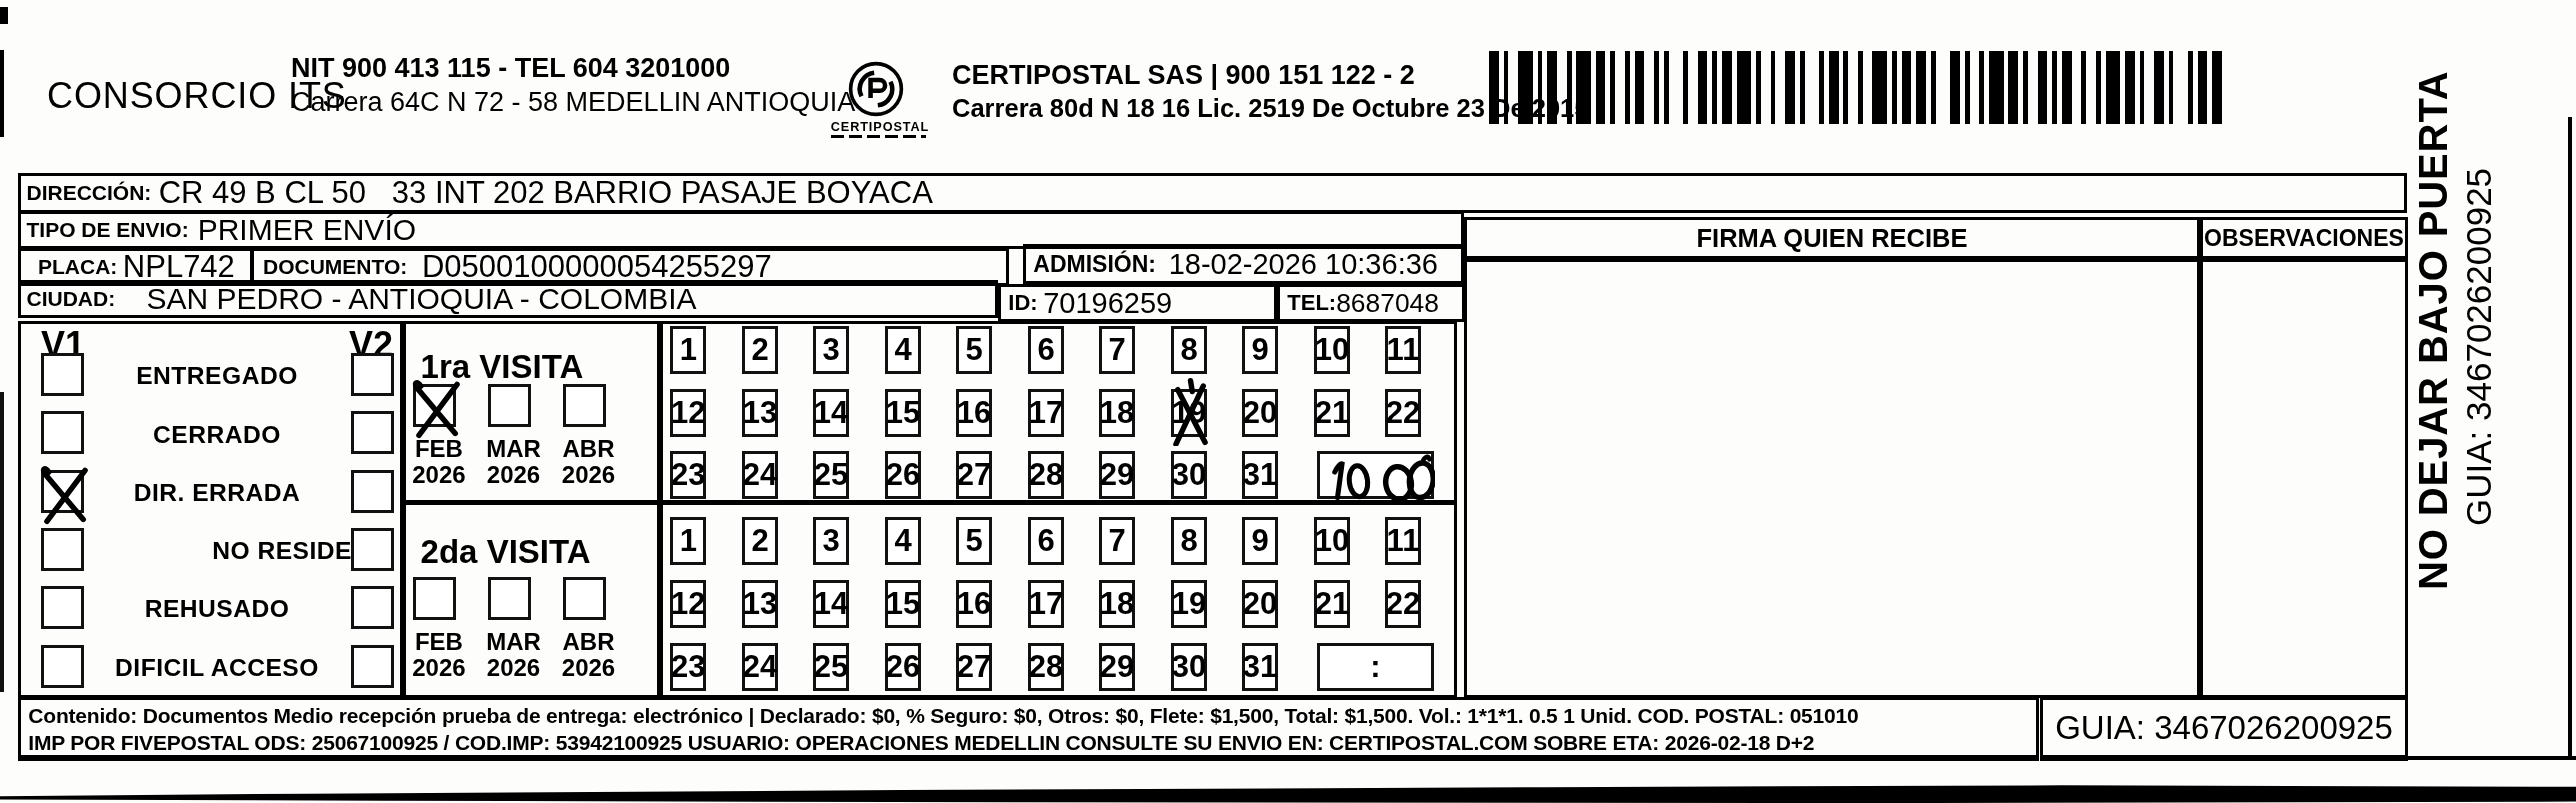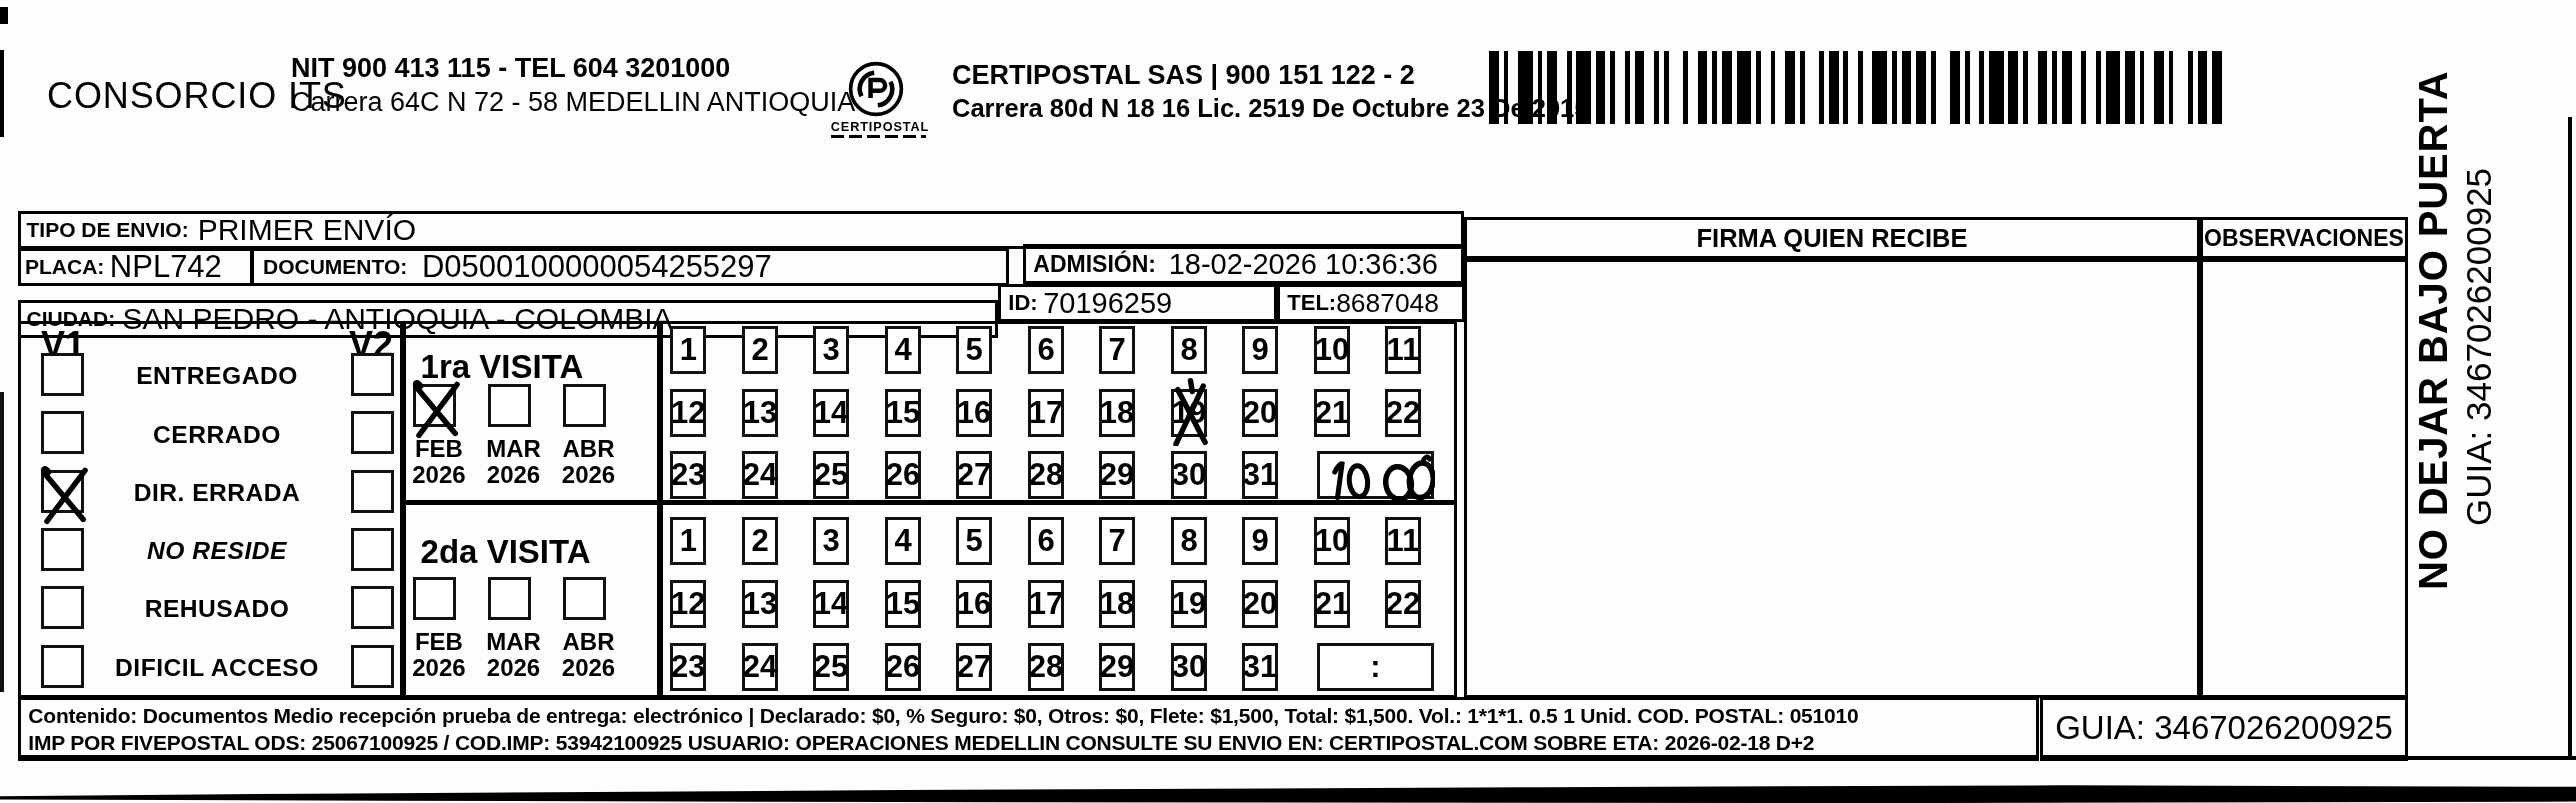--- a/index.html
+++ b/index.html
@@ -146,40 +146,44 @@
       <div style="width: 14.6px; background: transparent;"></div>
       <div style="width: 4.9px; background: rgb(0, 0, 0);"></div>
       <div style="width: 4.9px; background: transparent;"></div>
       <div style="width: 9.7px; background: rgb(0, 0, 0);"></div>
       <div style="width: 4.9px; background: transparent;"></div>
       <div style="width: 9.7px; background: rgb(0, 0, 0);"></div>
       <div style="width: 4.9px; background: transparent;"></div>
     </div>
 
 
+  <div class="bx row-field" style="left:18px;top:173px;width:2389px;height:40px;">
+    <span class="lbl" style="font-size:21px;padding-left:5.5px;">DIRECCIÓN:</span>
+    <span style="font-size:31px;padding-left:7.3px;">CR 49 B CL 50   33 INT 202 BARRIO PASAJE BOYACA</span>
+  </div>
 
   <div class="bx row-field" style="left:18px;top:211px;width:1446px;height:38px;">
     <span class="lbl" style="font-size:21px;padding-left:5.5px;">TIPO DE ENVIO:</span>
     <span style="font-size:30px;padding-left:9px;">PRIMER ENVÍO</span>
   </div>
 
   <div class="bx row-field" style="left:18px;top:248px;width:235px;height:38px;">
-    <span class="lbl" style="font-size:21px;padding-left:4px;">PLACA:</span>
+    <span class="lbl" style="font-size:21px;padding-left:17px;">PLACA:</span>
     <span style="font-size:31px;padding-left:5.5px;">NPL742</span>
   </div>
   <div class="bx row-field" style="left:251px;top:248px;width:758px;height:38px;">
     <span class="lbl" style="font-size:21px;padding-left:9px;">DOCUMENTO:</span>
     <span style="font-size:31px;padding-left:14.6px;">D0500100000054255297</span>
   </div>
   <div class="bx row-field" style="left:1023px;top:244px;width:441px;height:40px;">
     <span class="lbl" style="font-size:23px;padding-left:7.3px;">ADMISIÓN:</span>
     <span style="font-size:29px;padding-left:12.7px;">18-02-2026 10:36:36</span>
   </div>
 
-  <div class="bx row-field" style="left:18px;top:300px;width:980px;height:38px;">
+  <div class="bx row-field" style="left:18px;top:280px;width:980px;height:38px;gap:24px;">
     <span class="lbl" style="font-size:21px;padding-left:5.5px;">CIUDAD:</span>
     <span style="font-size:30px;padding-left:7.3px;">SAN PEDRO - ANTIOQUIA - COLOMBIA</span>
   </div>
   <div class="bx row-field" style="left:998px;top:284px;width:279px;height:38px;">
     <span class="lbl" style="font-size:22px;padding-left:7.3px;">ID:</span>
     <span style="font-size:29px;padding-left:5.5px;">70196259</span>
   </div>
   <div class="bx row-field" style="left:1277px;top:284px;width:188px;height:38px;">
     <span class="lbl" style="font-size:22px;padding-left:7.3px;">TEL:</span>
     <span style="font-size:26.4px;">8687048</span>
@@ -205,21 +209,21 @@
       <div class="chk" style="left: 330px; top: 87px;"></div>
       <div class="chk" style="left: 20px; top: 146px; overflow: visible;">
         <svg width="60" height="62" viewBox="0 0 66 68" style="position:absolute;left:-8.2px;top:-10px;">
           <path d="M14 10 C 10 4, 6 6, 10 12 L 52 62" fill="none" stroke="#000" stroke-width="6" stroke-linecap="round"></path>
           <path d="M54 8 L 12 64" fill="none" stroke="#000" stroke-width="6" stroke-linecap="round"></path>
         </svg>
       </div>
       <div class="statuslabel" style="left: 73px; top: 155px; width: 246px; text-align: center;">DIR. ERRADA</div>
       <div class="chk" style="left: 330px; top: 146px;"></div>
       <div class="chk" style="left: 20px; top: 204px;"></div>
-      <div class="statuslabel" style="left: 73px; top: 213px; width: 246px; text-align: center; font-style: italic;">NO RESIDE</div>
+      <div class="statuslabel" style="left: 85px; top: 213px; width: 246px; text-align: right;">NO RESIDE</div>
       <div class="chk" style="left: 330px; top: 204px;"></div>
       <div class="chk" style="left: 20px; top: 262px;"></div>
       <div class="statuslabel" style="left: 73px; top: 271px; width: 246px; text-align: center;">REHUSADO</div>
       <div class="chk" style="left: 330px; top: 262px;"></div>
       <div class="chk" style="left: 20px; top: 321px;"></div>
       <div class="statuslabel" style="left: 73px; top: 330px; width: 246px; text-align: center;">DIFICIL ACCESO</div>
       <div class="chk" style="left: 330px; top: 321px;"></div>
     </div>
 
   <div class="bx" id="visits-panel" style="left:403px;top:321px;width:257px;height:377px;">

